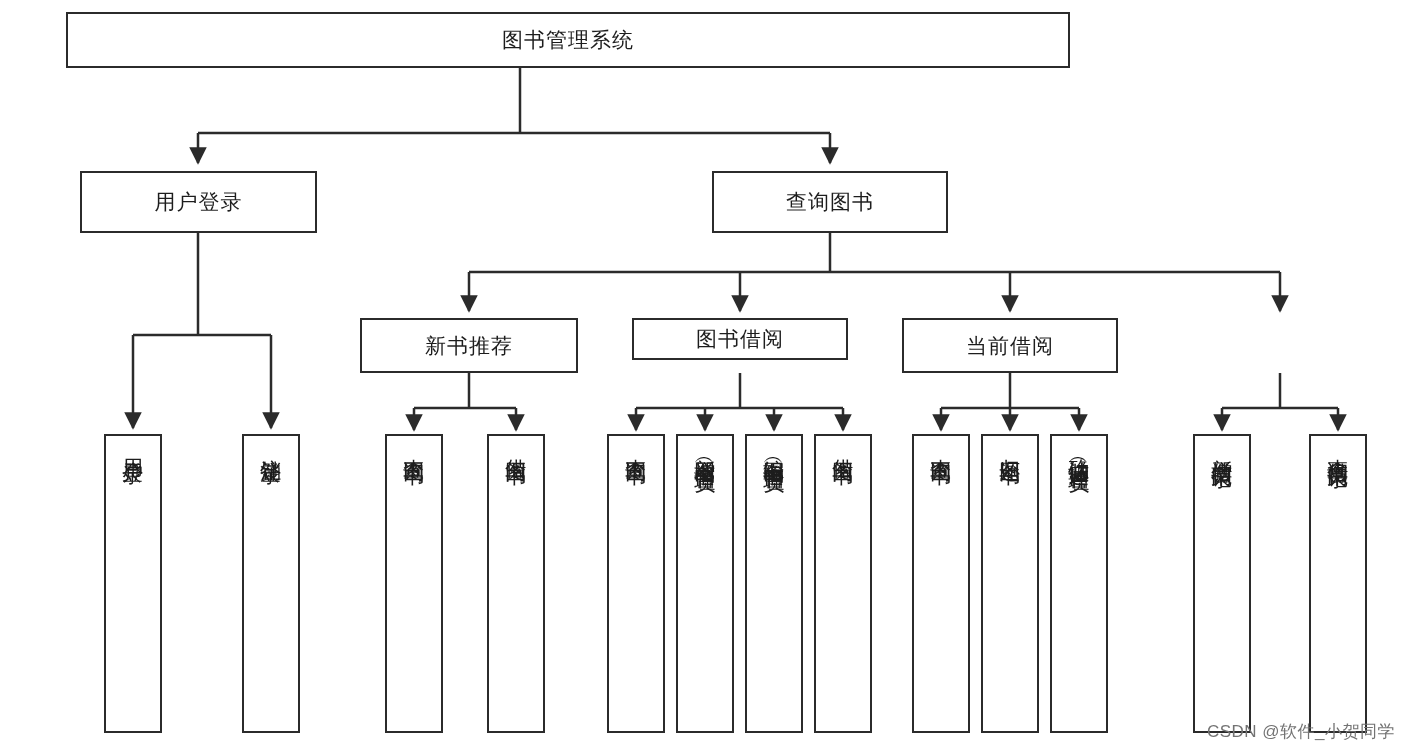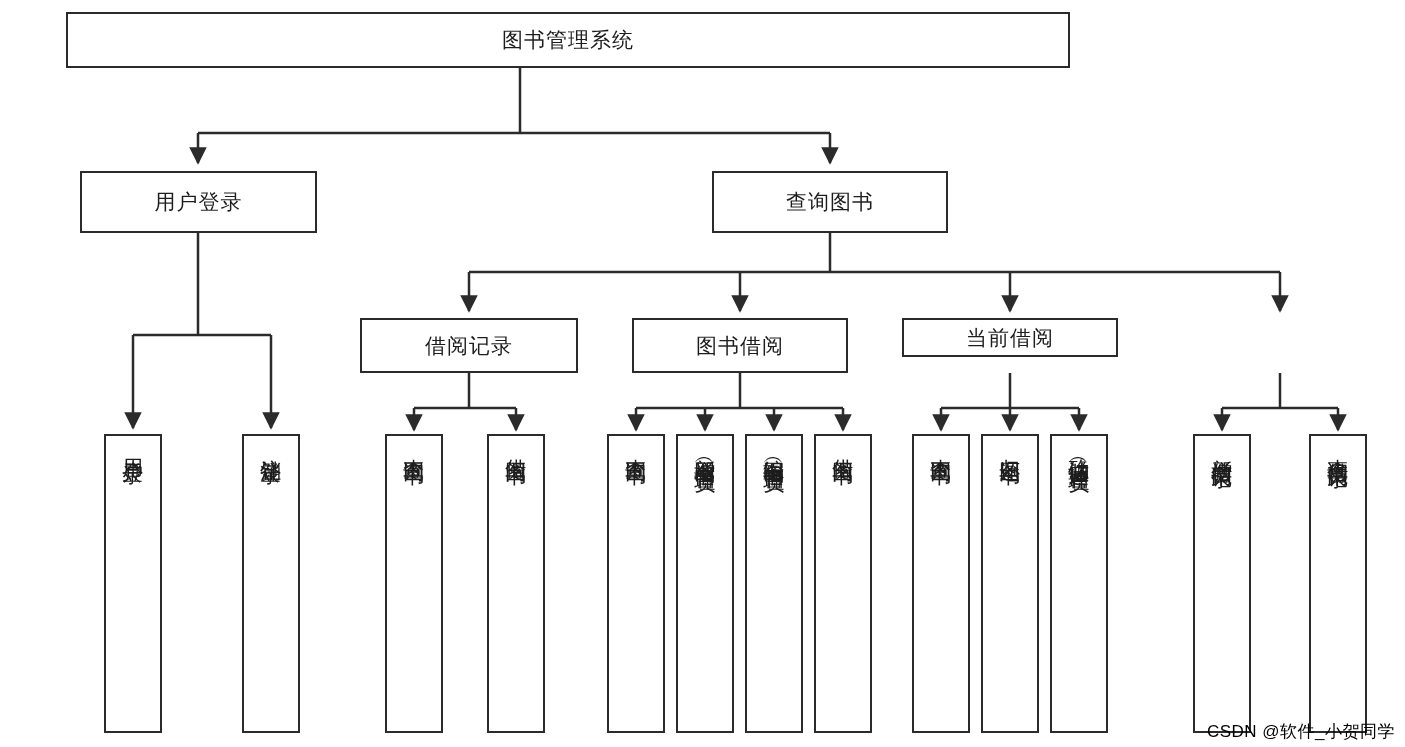--- a/index.html
+++ b/index.html
@@ -51,21 +51,21 @@
     line-height: 1.22;
     letter-spacing: 2px;
     white-space: nowrap;
     color: #1d1d1d;
   }
   .watermark {
     position: absolute;
     right: 10px;
     bottom: 4px;
     font-size: 17px;
-    color: #000000;
+    color: #737373;
     letter-spacing: 0.5px;
     white-space: nowrap;
   }
 </style>
 </head>
 <body>
 
 <div id="canvas">
 
   <svg class="connectors" viewBox="0 0 1405 747">
@@ -123,26 +123,26 @@
   </div>
 
   <div class="node horizontal" style="left:80px; top:171px; width:237px; height:62px;">
     <span>用户登录</span>
   </div>
   <div class="node horizontal" style="left:712px; top:171px; width:236px; height:62px;">
     <span>查询图书</span>
   </div>
 
   <div class="node horizontal" style="left:360px; top:318px; width:218px; height:55px;">
-    <span>借阅记录</span>
+    <span>新书推荐</span>
   </div>
-  <div class="node horizontal" style="left:632px; top:318px; width:216px; height:55px;">
+  <div class="node horizontal" style="left:632px; top:318px; width:216px; height:42px;">
     <span>图书借阅</span>
   </div>
-  <div class="node horizontal" style="left:902px; top:318px; width:216px; height:39px;">
+  <div class="node horizontal" style="left:902px; top:318px; width:216px; height:55px;">
     <span>当前借阅</span>
   </div>
 
   <div class="node leaf" style="left:104px; top:434px; width:58px; height:299px;">
     <span class="vtext">用户登录</span>
   </div>
   <div class="node leaf" style="left:242px; top:434px; width:58px; height:299px;">
     <span class="vtext">注销登录</span>
   </div>
 

